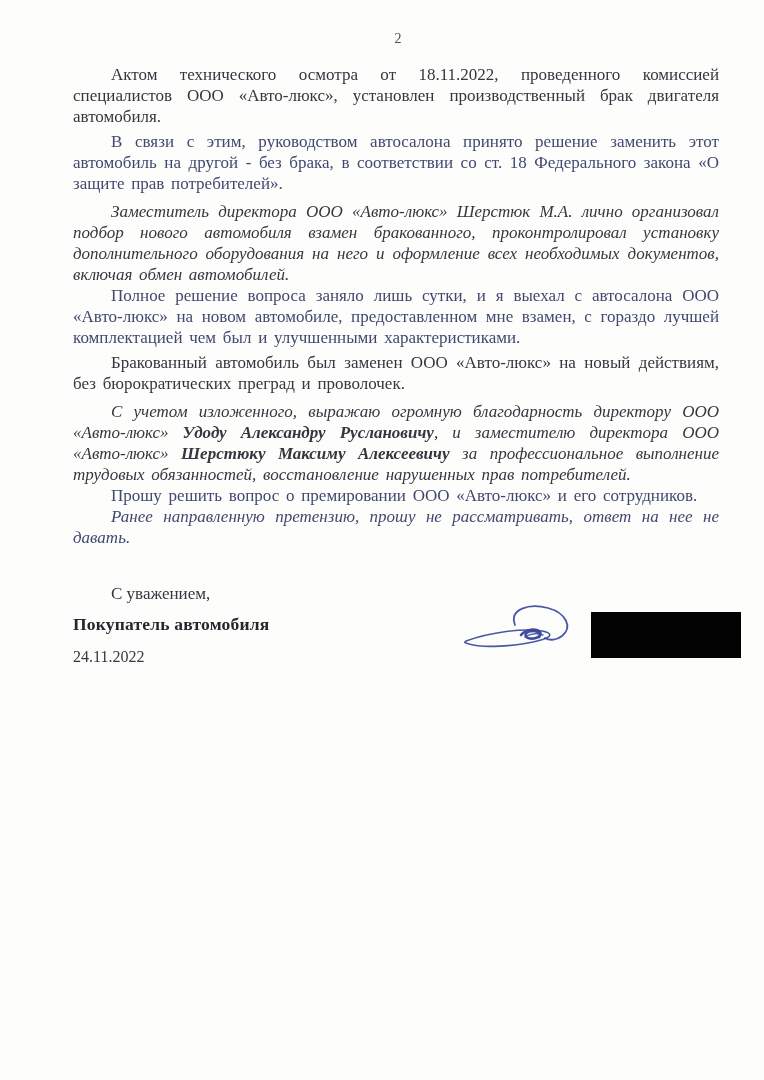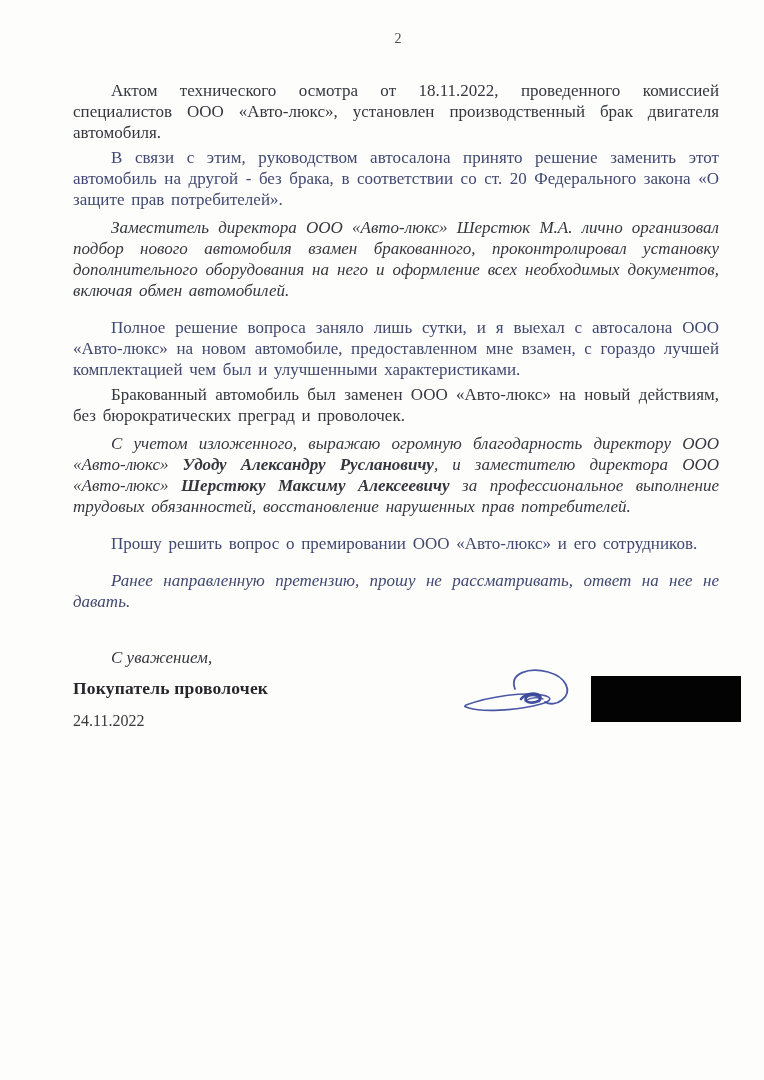--- a/index.html
+++ b/index.html
@@ -40,35 +40,34 @@
     line-height: 21px;
     text-indent: 38px;
     text-align: justify;
     text-align-last: left;
     word-spacing: 2.5px;
   }
   .para .bold { font-weight: bold; }
   .para.italic { font-style: italic; }
   .tint-normal { color: var(--ink, #33343c); }
   .tint-blue   { color: var(--ink_blue, #40466b); }
-  .spacing-none   { margin-top: 16px; }
+  .spacing-none   { margin-top: 0; }
   .spacing-small  { margin-top: 4px; }
   .spacing-medium { margin-top: 7px; font-style: italic; }
   .spacing-large  { margin-top: 11px; }
 
   .closing {
     position: relative;
     margin-top: 36px;
     height: 110px;
   }
   .salutation {
     position: absolute;
     left: 38px;
     top: 0;
-    font-style: italic;
     font-size: 17px;
     color: var(--ink, #33343c);
   }
   .signer {
     position: absolute;
     left: 0;
     top: 30px;
     font-weight: bold;
     font-size: 17.5px;
     color: #26262c;
@@ -101,34 +100,34 @@
 <body>
 
 <div class="page">
 
   <div class="page-number">2</div>
 
   <div class="letter-body">
 
     <div>
         <p class="para spacing-none tint-normal"><span>Актом технического осмотра от 18.11.2022, проведенного комиссией специалистов ООО «Авто-люкс», установлен производственный брак двигателя автомобиля.</span></p>
-        <p class="para spacing-small tint-blue"><span>В связи с этим, руководством автосалона принято решение заменить этот автомобиль на другой - без брака, в соответствии со ст. 20 Федерального закона «О защите прав потребителей».</span></p>
+        <p class="para spacing-small tint-blue"><span>В связи с этим, руководством автосалона принято решение заменить этот автомобиль на другой - без брака, в соответствии со ст. 18 Федерального закона «О защите прав потребителей».</span></p>
         <p class="para spacing-medium tint-normal"><span>Заместитель директора ООО «Авто-люкс» Шерстюк М.А. лично организовал подбор нового автомобиля взамен бракованного, проконтролировал установку дополнительного оборудования на него и оформление всех необходимых документов, включая обмен автомобилей.</span></p>
         <p class="para spacing-none tint-blue"><span>Полное решение вопроса заняло лишь сутки, и я выехал с автосалона ООО «Авто-люкс» на новом автомобиле, предоставленном мне взамен, с гораздо лучшей комплектацией чем был и улучшенными характеристиками.</span></p>
         <p class="para spacing-small tint-normal"><span>Бракованный автомобиль был заменен ООО «Авто-люкс» на новый действиям, без бюрократических преград и проволочек.</span></p>
         <p class="para spacing-medium tint-normal"><span>С учетом изложенного, выражаю огромную благодарность директору ООО «Авто-люкс» </span><span class="bold">Удоду Александру Руслановичу</span><span>, и заместителю директора ООО «Авто-люкс» </span><span class="bold">Шерстюку Максиму Алексеевичу</span><span> за профессиональное выполнение трудовых обязанностей, восстановление нарушенных прав потребителей.</span></p>
         <p class="para spacing-none tint-blue"><span>Прошу решить вопрос о премировании ООО «Авто-люкс» и его сотрудников.</span></p>
         <p class="para spacing-none tint-blue italic"><span>Ранее направленную претензию, прошу не рассматривать, ответ на нее не давать.</span></p>
       </div>
 
     <div class="closing">
 
       <div class="salutation">С уважением,</div>
 
-      <div class="signer">Покупатель проволочек</div>
+      <div class="signer">Покупатель автомобиля</div>
 
       <div class="letter-date">24.11.2022</div>
 
       <svg class="signature" viewBox="0 0 118 50" xmlns="http://www.w3.org/2000/svg">
         <g fill="none" stroke="var(--signature, #36459b)" stroke-linecap="round">
 
           <path d="M 52,23 C 46,7 66,1 85,6 C 103,11 110,25 99,34 C 94,38 87,39 82,36" stroke-width="1.8" opacity="0.9"></path>
 
           <path d="M 3,39 C 28,30 60,26 79,29 C 90,31 89,35 78,38 C 52,45 18,46 6,42 C 1,40 1,41 3,39" stroke-width="1.6" opacity="0.9"></path>
 

